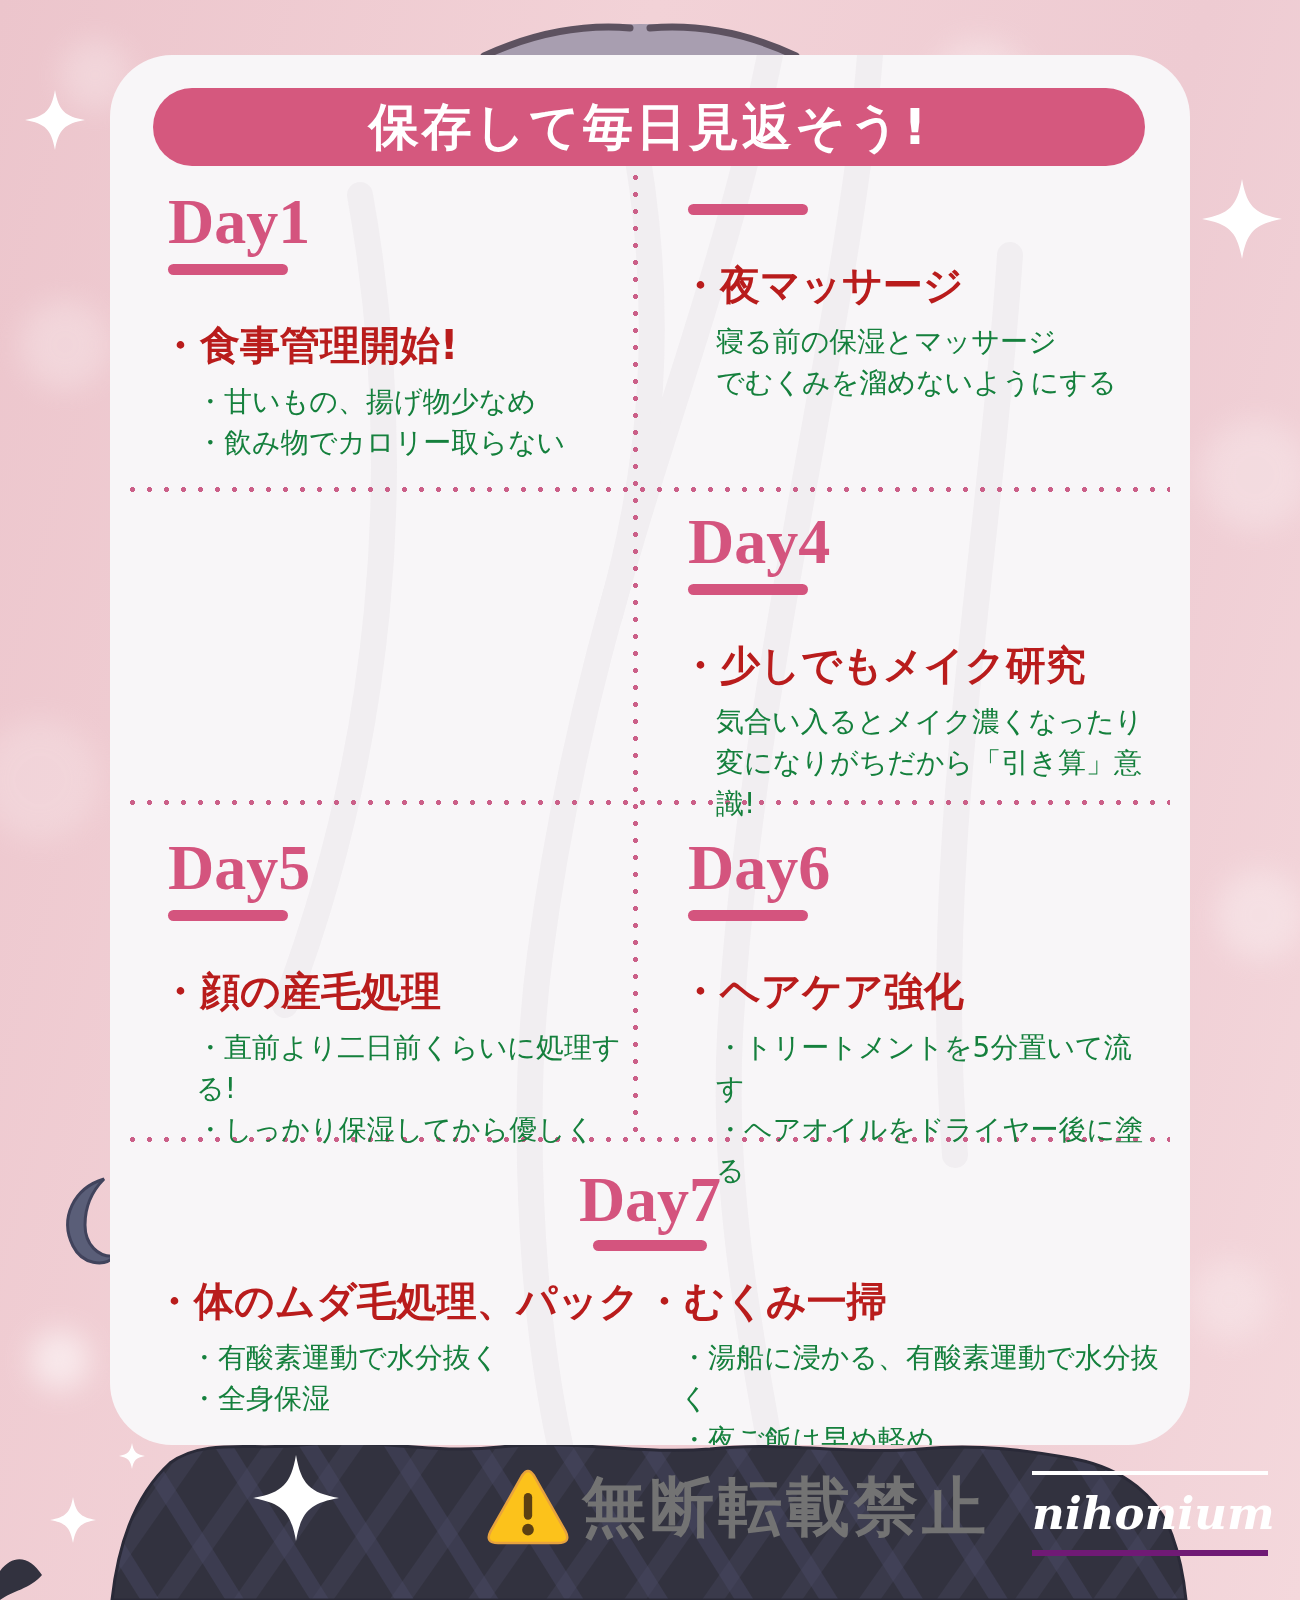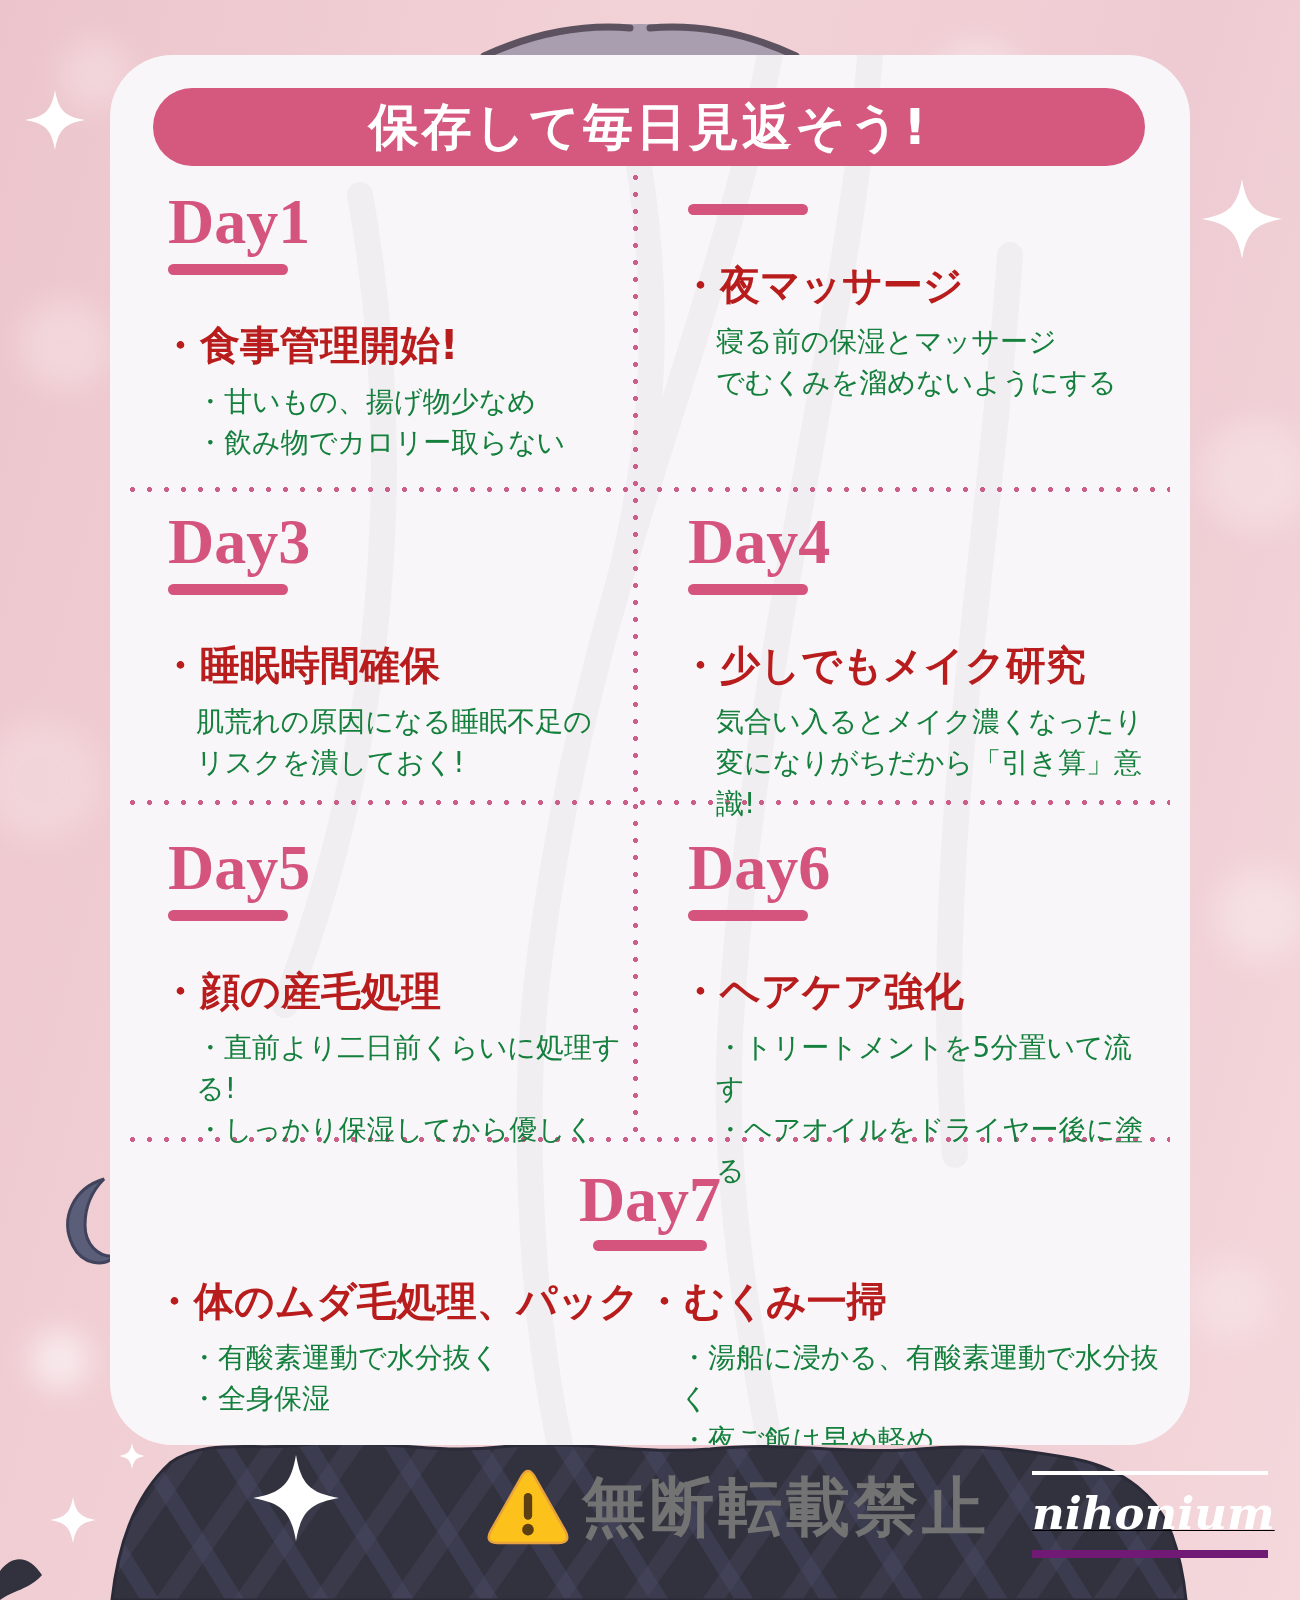--- a/index.html
+++ b/index.html
@@ -62,21 +62,21 @@
   .day7-left{left:52px;width:480px;}
   .day7-right{left:542px;width:520px;}
   .day7-col .day-heading{margin-top:0;}
 
   
   .notice{position:absolute;left:486px;top:1464px;display:flex;align-items:center;gap:12px;z-index:5;}
   .notice-text{color:#737373;font-size:64px;font-weight:bold;letter-spacing:4px;}
   .warning{width:84px;height:80px;}
 
   .brand{position:absolute;left:1032px;top:1471px;width:236px;z-index:5;
-         border-top:4px solid #fff;border-bottom:8px solid #701a75;padding:12px 0 10px 0;text-align:left;text-decoration:underline;}
+         border-top:4px solid #fff;border-bottom:6px solid #701a75;padding:12px 0 10px 0;text-align:left;}
   .brand span{font-family:"DejaVu Serif","Liberation Serif",serif;font-style:italic;font-weight:bold;
               font-size:45px;color:#fff;}
 </style>
 </head>
 <body>
 
 <div class="page">
 
   <div class="bg">
     <div class="bokeh" style="left:20px;top:300px;width:90px;height:90px;opacity:.25"></div>
@@ -151,29 +151,20 @@
 
     <section class="day c2 r1">
       <div class="day-underline"></div>
       <p class="day-heading">・夜マッサージ</p>
       <div class="day-subs">
         <p class="day-sub">寝る前の保湿とマッサージ</p>
         <p class="day-sub">でむくみを溜めないようにする</p>
       </div>
     </section>
 
-    <section class="day c1 r2">
-      <h2 class="day-title">Day3</h2>
-      <div class="day-underline"></div>
-      <p class="day-heading">・睡眠時間確保</p>
-      <div class="day-subs">
-        <p class="day-sub">肌荒れの原因になる睡眠不足の</p>
-        <p class="day-sub">リスクを潰しておく!</p>
-      </div>
-    </section>
 
     <section class="day c2 r2">
       <h2 class="day-title">Day4</h2>
       <div class="day-underline"></div>
       <p class="day-heading">・少しでもメイク研究</p>
       <div class="day-subs">
         <p class="day-sub">気合い入るとメイク濃くなったり</p>
         <p class="day-sub">変になりがちだから「引き算」意識!</p>
       </div>
     </section>

